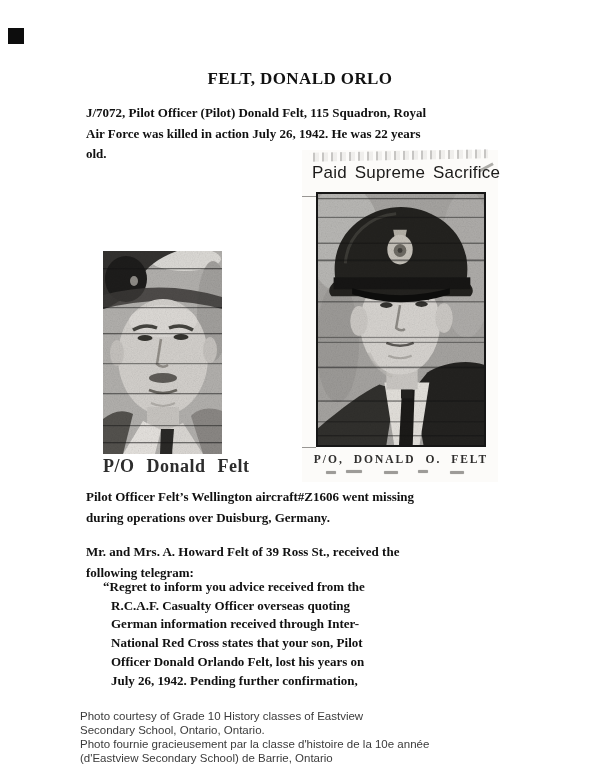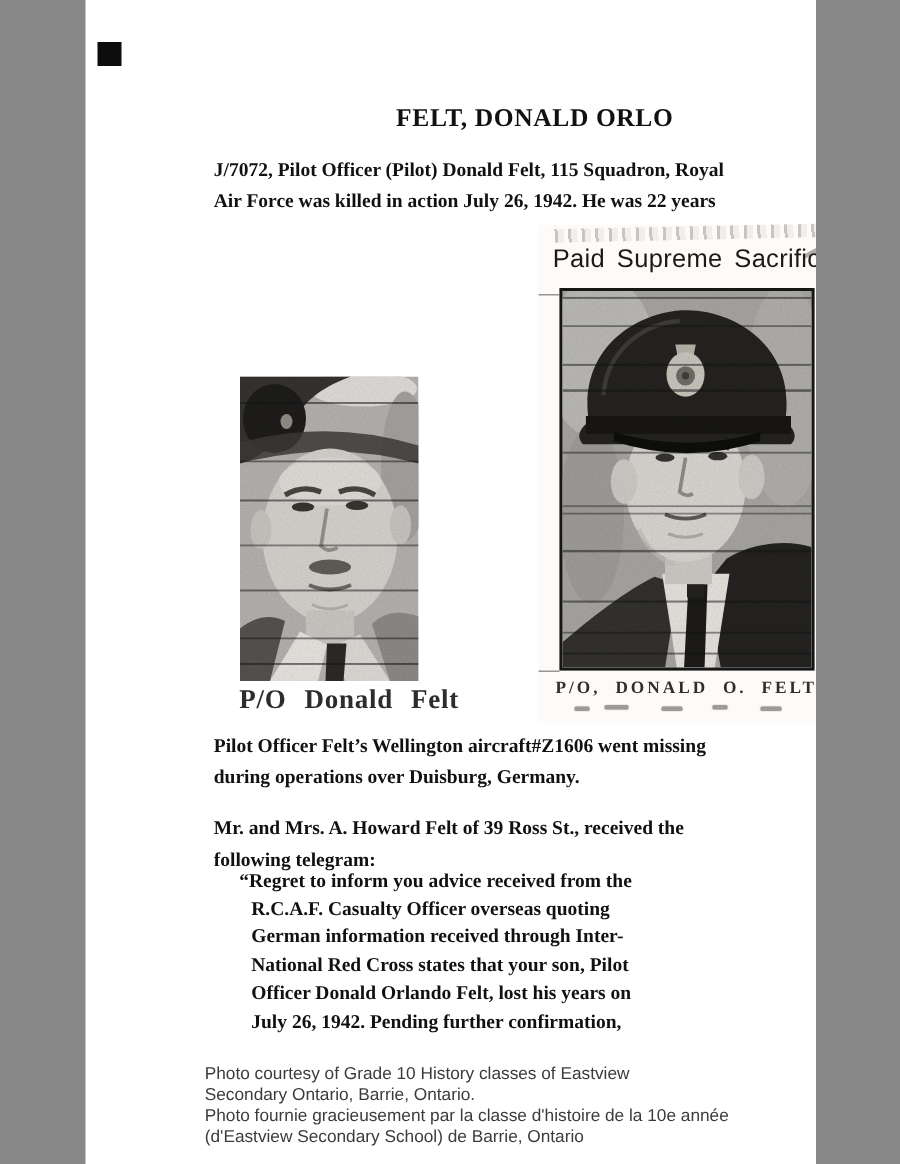--- a/index.html
+++ b/index.html
@@ -2,21 +2,21 @@
 <html style="--ink: #111111; --paper: #ffffff; --footer_text: #3b3b3b;"><head>
 <meta charset="utf-8">
 <style>
   :root{
     --ink:#111111;
     --paper:#ffffff;
     --footer_text:#3b3b3b;
   }
   html,body{margin:0;padding:0;background:#888;}
   .page{
-    position:relative;width:487px;height:776px;background:var(--paper);
+    position:relative;width:600px;height:776px;background:var(--paper);
     overflow:hidden;font-family:"Liberation Serif",serif;color:var(--ink);
     margin:0 auto;
   }
   .artifact-square{position:absolute;left:8px;top:28px;width:16px;height:16px;background:#0d0d0d;}
   .doc-title{
     position:absolute;top:69px;left:0;width:600px;text-align:center;
     font-weight:bold;font-size:17px;letter-spacing:.4px;
   }
   .para{position:absolute;font-weight:bold;font-size:13px;line-height:20.5px;}
   .para .line{white-space:nowrap;}
@@ -75,20 +75,21 @@
 
 <div class="page">
 
   <div class="artifact-square"></div>
 
   <div class="doc-title">FELT, DONALD ORLO</div>
 
   <div class="para intro">
       <div class="line">J/7072, Pilot Officer (Pilot) Donald Felt, 115 Squadron, Royal</div>
       <div class="line">Air Force was killed in action July 26, 1942. He was 22 years</div>
+      <div class="line">old.</div>
     </div>
 
   <div class="photo-left">
     <svg viewBox="0 0 119 203" preserveAspectRatio="none">
       <defs>
         <filter id="grainL" x="0" y="0" width="100%" height="100%">
           <feTurbulence type="fractalNoise" baseFrequency="0.85" numOctaves="2" result="n"></feTurbulence>
           <feColorMatrix in="n" type="saturate" values="0"></feColorMatrix>
         </filter>
       </defs>
@@ -227,18 +228,18 @@
       <div class="line">“Regret to inform you advice received from the</div>
       <div class="line">R.C.A.F. Casualty Officer overseas quoting</div>
       <div class="line">German information received through Inter-</div>
       <div class="line">National Red Cross states that your son, Pilot</div>
       <div class="line">Officer Donald Orlando Felt, lost his years on</div>
       <div class="line">July 26, 1942. Pending further confirmation,</div>
     </div>
 
   <div class="footer">
       <div class="line">Photo courtesy of Grade 10 History classes of Eastview</div>
-      <div class="line">Secondary Ontario, Barrie, Ontario.</div>
+      <div class="line">Secondary School, Ontario, Ontario.</div>
       <div class="line">Photo fournie gracieusement par la classe d'histoire de la 10e année</div>
       <div class="line">(d'Eastview Secondary School) de Barrie, Ontario</div>
     </div>
 
 </div>
 
 </body></html>

